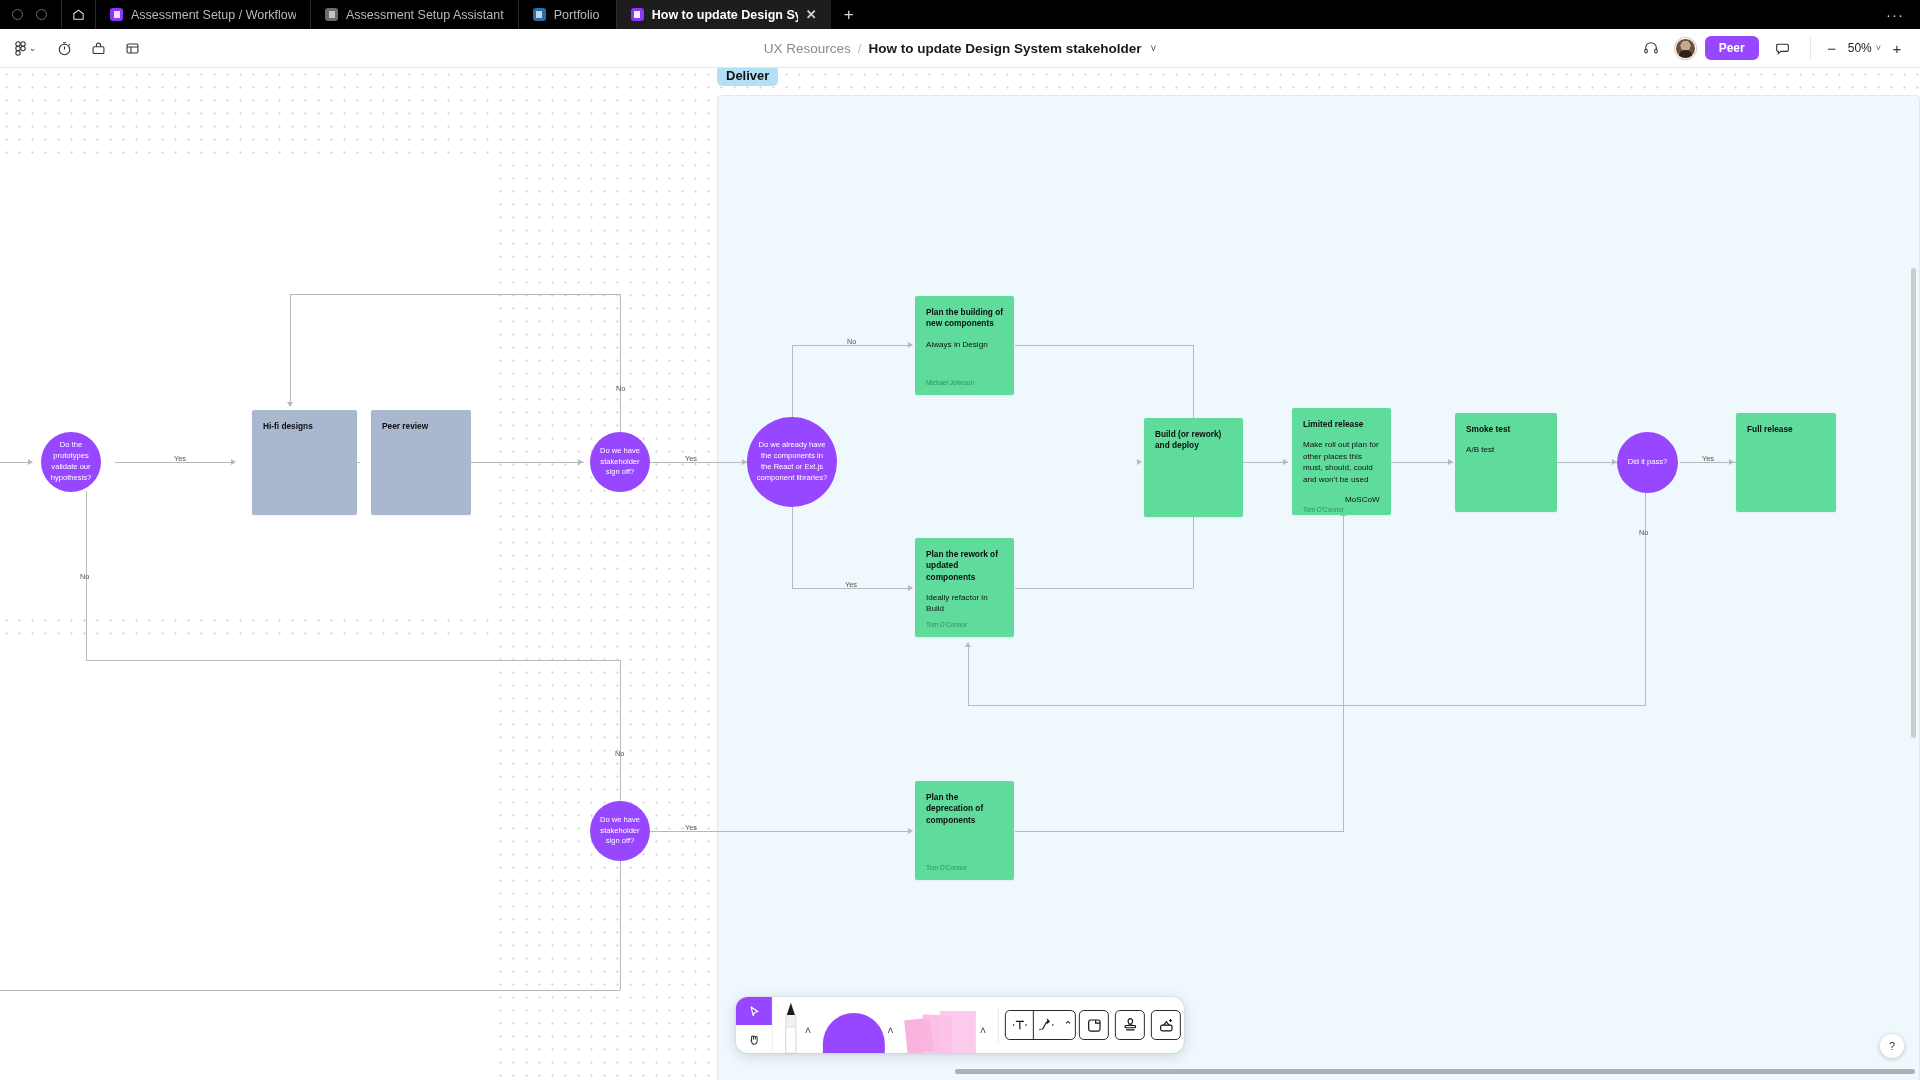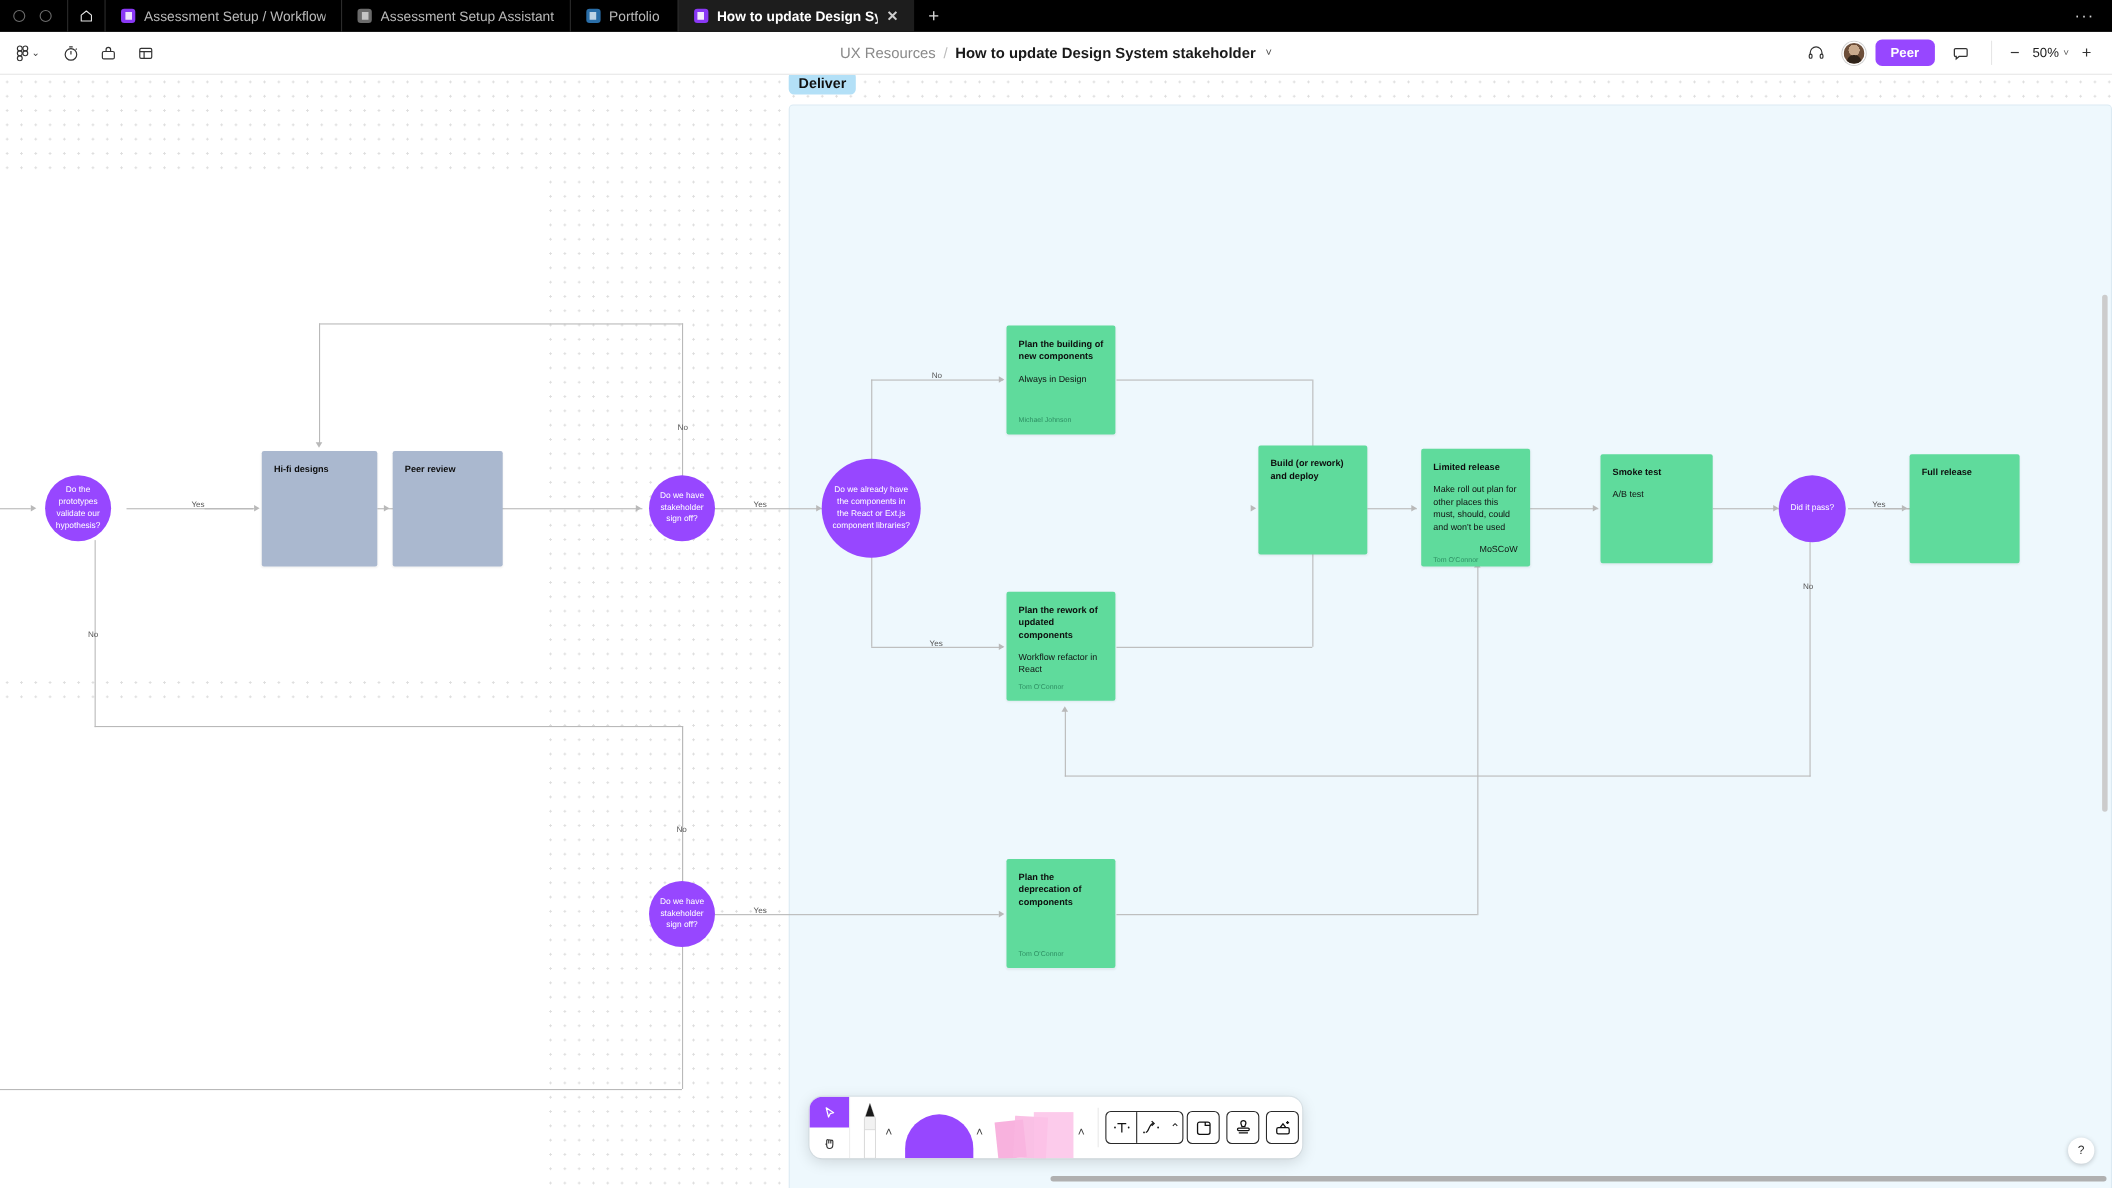--- a/index.html
+++ b/index.html
@@ -131,21 +131,21 @@
     border-radius: 50%; background: #9747ff; color: #ffffff;
     display: flex; align-items: center; justify-content: center; text-align: center;
     font-size: 7.6px; line-height: 1.42; font-weight: 500; padding: 8px;
   }
   .card {
     background: #5fdb9c; border-radius: 2px;
     padding: 11px 11px 9px 11px;
     display: flex; flex-direction: column;
     box-shadow: 0 1px 2px rgba(0,0,0,0.06);
   }
-  .card.blue { background: #aab8cf; }
+  .card.blue { background: #aab8cf; margin-left: 14px; }
   .card-title { font-size: 8.3px; font-weight: bold; color: #0d0d0d; line-height: 1.36; }
   .card-body { font-size: 8.1px; color: #111; line-height: 1.42; margin-top: 9px; }
   .card-body.b2 { margin-top: 9px; margin-left: 42px; }
   .card-author { font-size: 6.4px; color: #2e8f63; margin-top: auto; }
 
   
   .line { position: absolute; background: #b9b9b9; }
   .h { height: 1px; }
   .v { width: 1px; }
   .arrow {
@@ -456,34 +456,34 @@
   </div>
 
   <div class="node card" style="left:915px; top:228px; width:99px; height:99px;">
     <div class="card-title">Plan the building of new components</div>
     <div class="card-body">Always in Design</div>
     <div class="card-author">Michael Johnson</div>
   </div>
 
   <div class="node card" style="left:915px; top:470px; width:99px; height:99px;">
     <div class="card-title">Plan the rework of updated components</div>
-    <div class="card-body">Workflow refactor in React</div>
+    <div class="card-body">Ideally refactor in Build</div>
     <div class="card-author">Tom O'Connor</div>
   </div>
 
   <div class="node circle-node" style="left:590px; top:733px; width:60px; height:60px;">
     <span>Do we have stakeholder sign off?</span>
   </div>
 
   <div class="node card" style="left:915px; top:713px; width:99px; height:99px;">
     <div class="card-title">Plan the deprecation of components</div>
     <div class="card-author">Tom O'Connor</div>
   </div>
 
-  <div class="node card" style="left:1144px; top:337px; width:99px; height:99px;">
+  <div class="node card" style="left:1144px; top:350px; width:99px; height:99px;">
     <div class="card-title">Build (or rework) and deploy</div>
   </div>
 
   <div class="node card" style="left:1292px; top:340px; width:99px; height:107px;">
     <div class="card-title">Limited release</div>
     <div class="card-body">Make roll out plan for other places this must, should, could and won't be used</div>
     <div class="card-body b2">MoSCoW</div>
     <div class="card-author">Tom O'Connor</div>
   </div>
 

